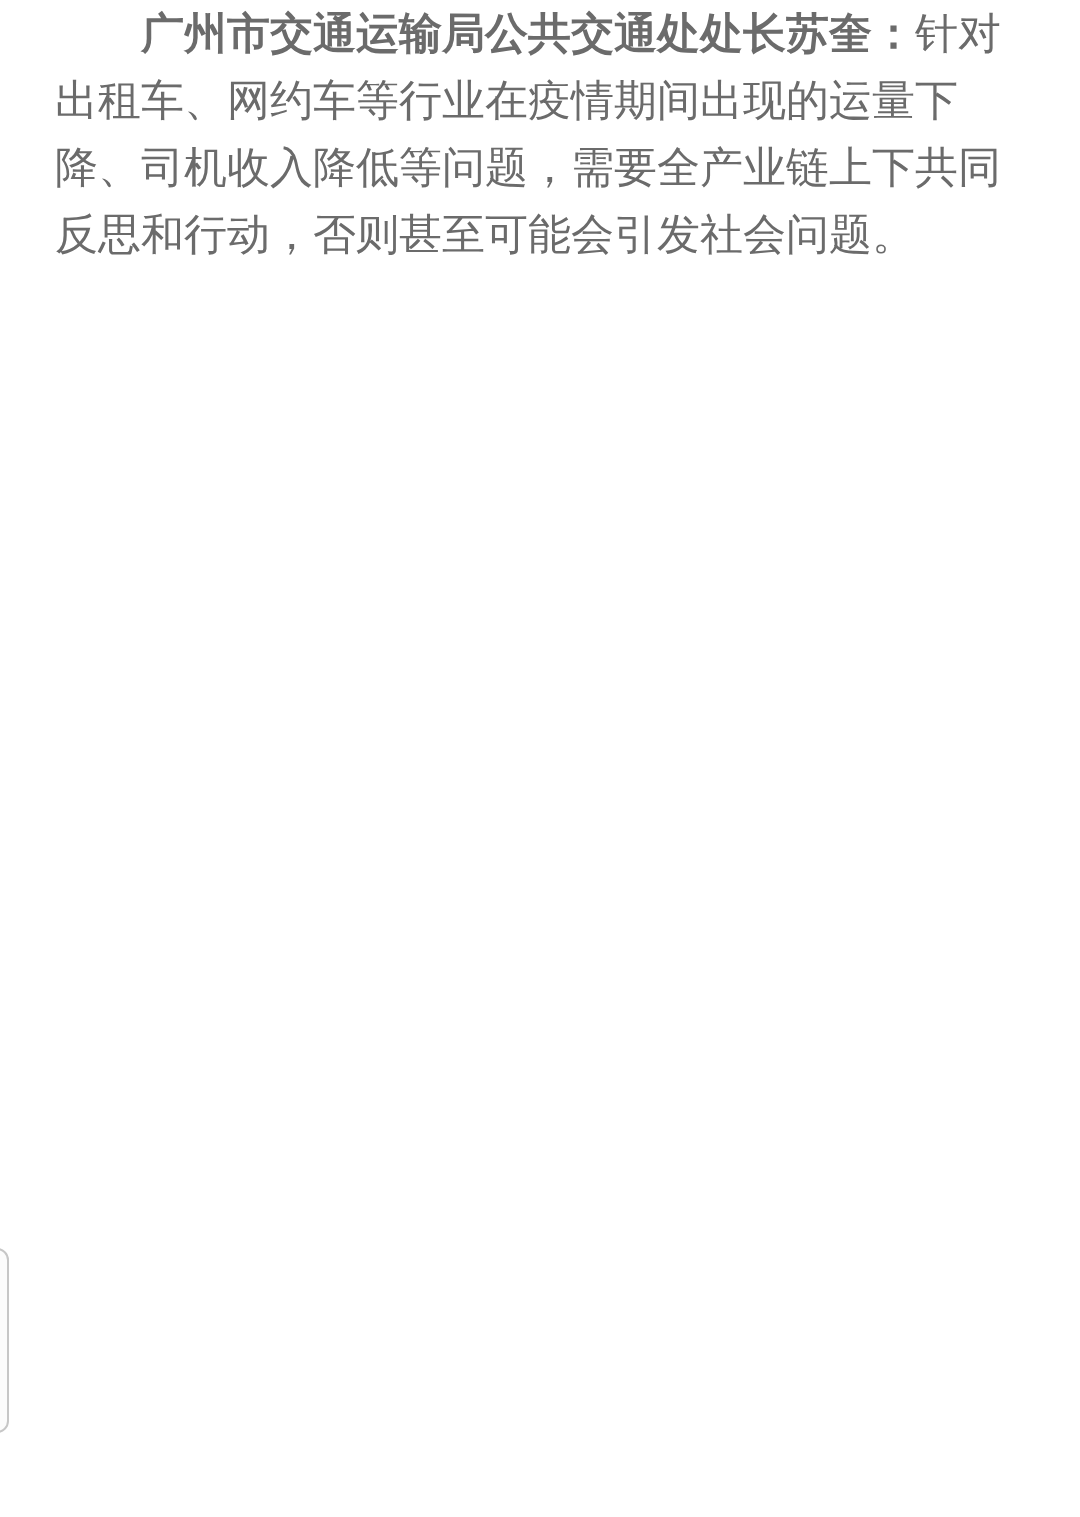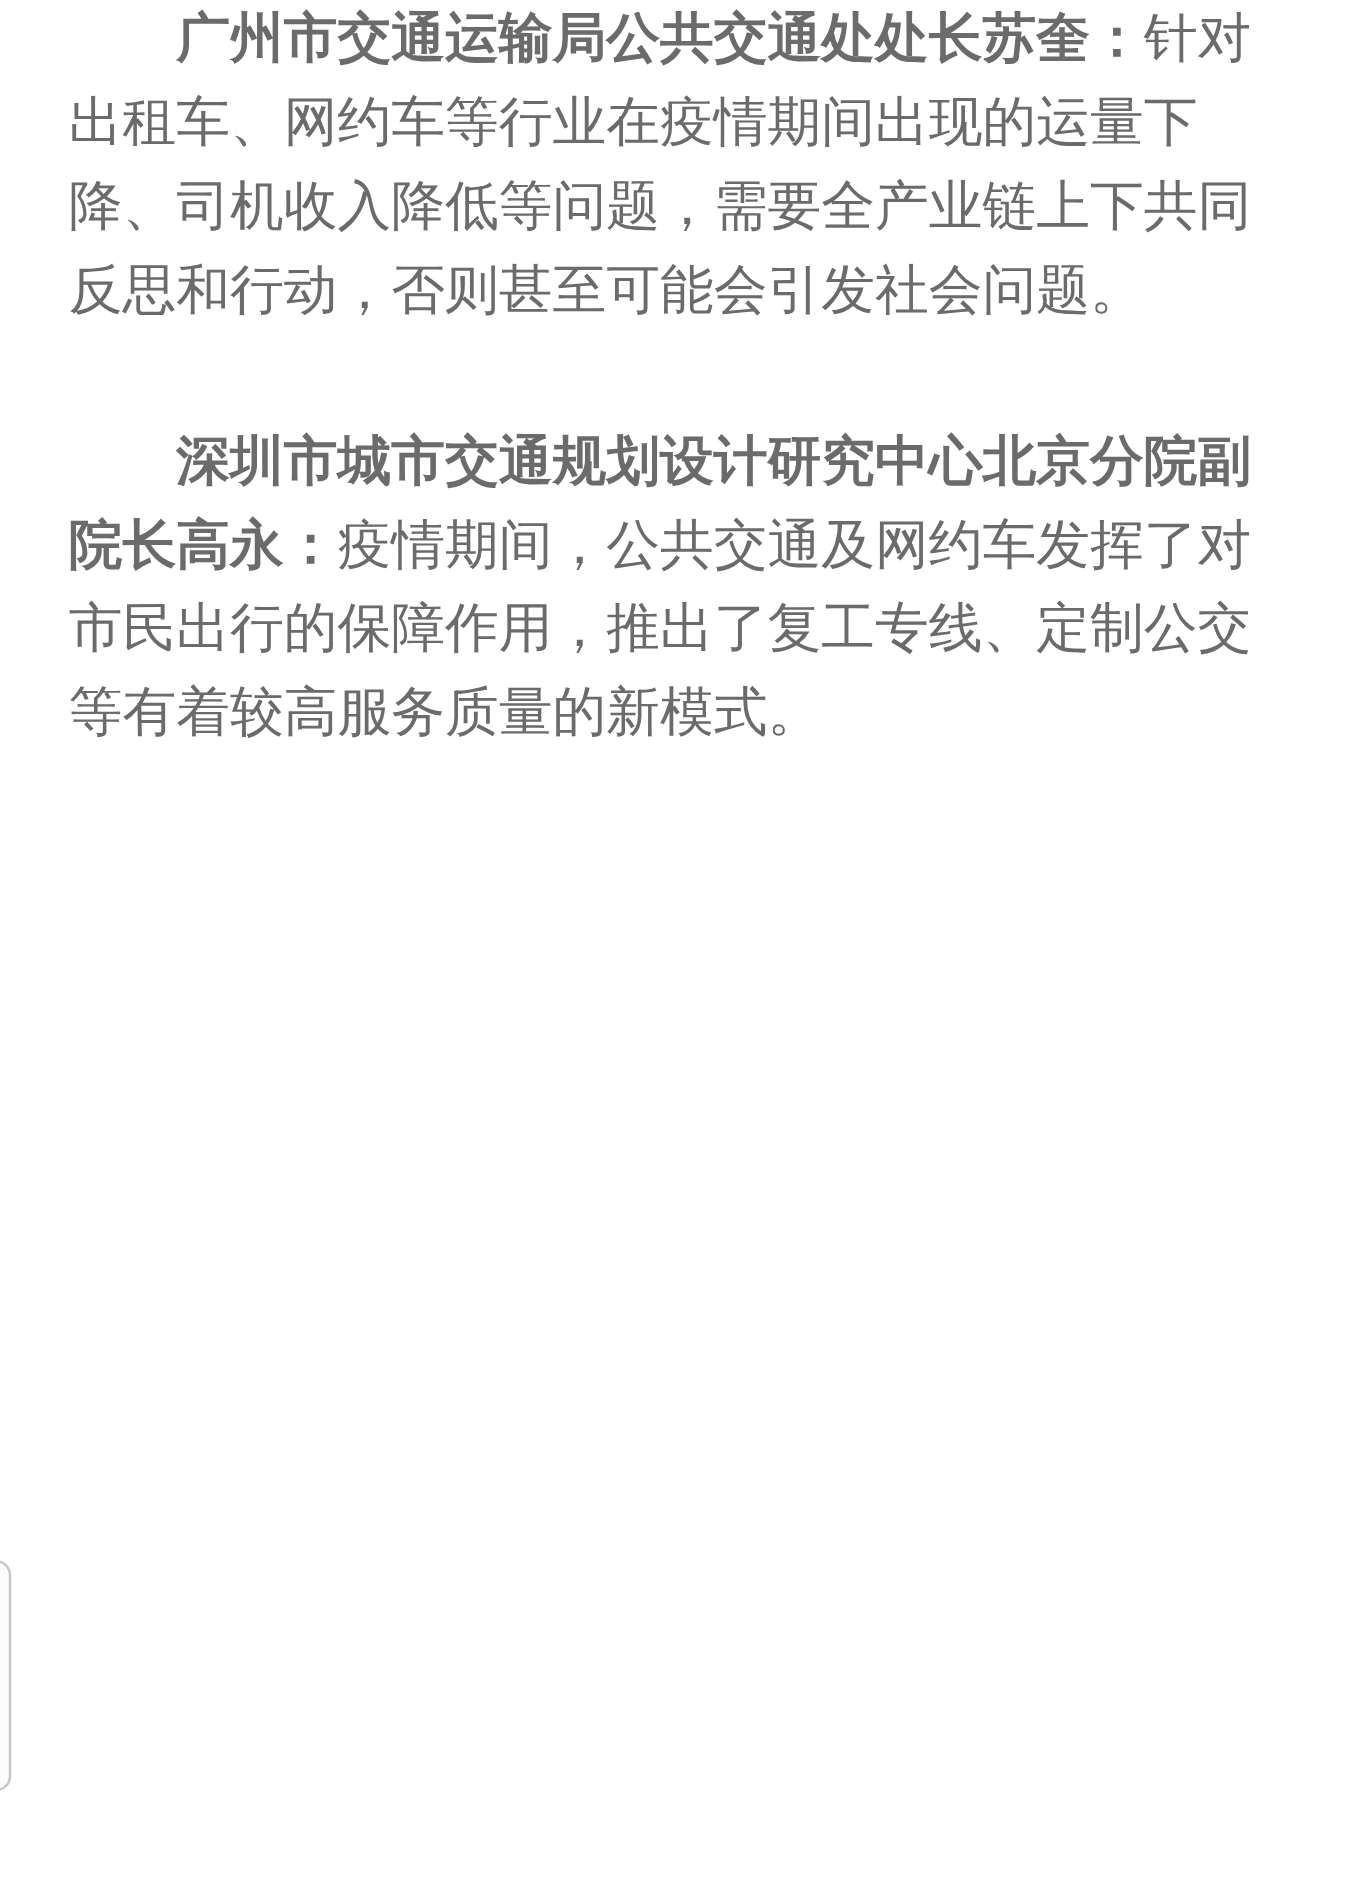--- a/index.html
+++ b/index.html
@@ -21,21 +21,20 @@
     color: #6b6b6b;
     text-align: left;
     word-break: normal;
   }
   .article p {
     margin: 68px 0 0 0;
     text-indent: 2em;
   }
   .article p.first {
     margin-top: 0;
-    font-family: Liberation Mono, monospace;
   }
   .speaker {
     font-weight: 700;
   }
   .edge-handle {
     position: absolute;
     left: -22px;
     top: 1248px;
     width: 31px;
     height: 185px;
@@ -44,18 +43,17 @@
     border: 2px solid #c7c7c7;
     border-radius: 12px;
   }
 </style>
 </head>
 <body>
 
 <main class="article">
   <p class="first"><span class="speaker">广州市交通运输局公共交通处处长苏奎：</span><span>针对出租车、网约车等行业在疫情期间出现的运量下降、司机收入降低等问题，需要全产业链上下共同反思和行动，否则甚至可能会引发社会问题。</span></p>
 
-  <p><span class="speaker">深圳市城市交通规划设计研究中心北京分院副院长高永：</span><span>疫情期间，公共交通及网约车发挥了对市民出行的保障作用，推出了复工专线、定制公交等有着较高服务质量的新模式。</span></p>
 
 
 </main>
 
 <div class="edge-handle"></div>
 
 </body></html>

